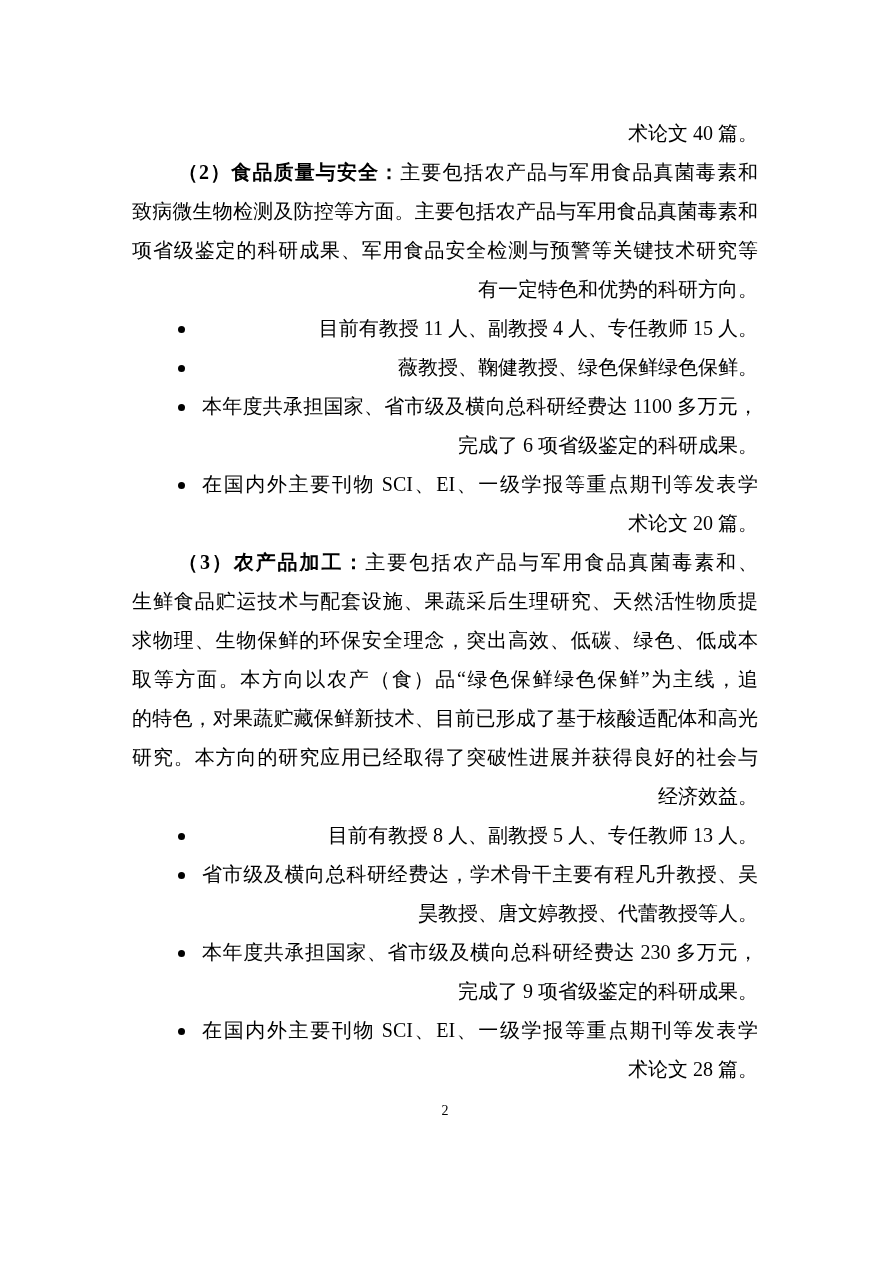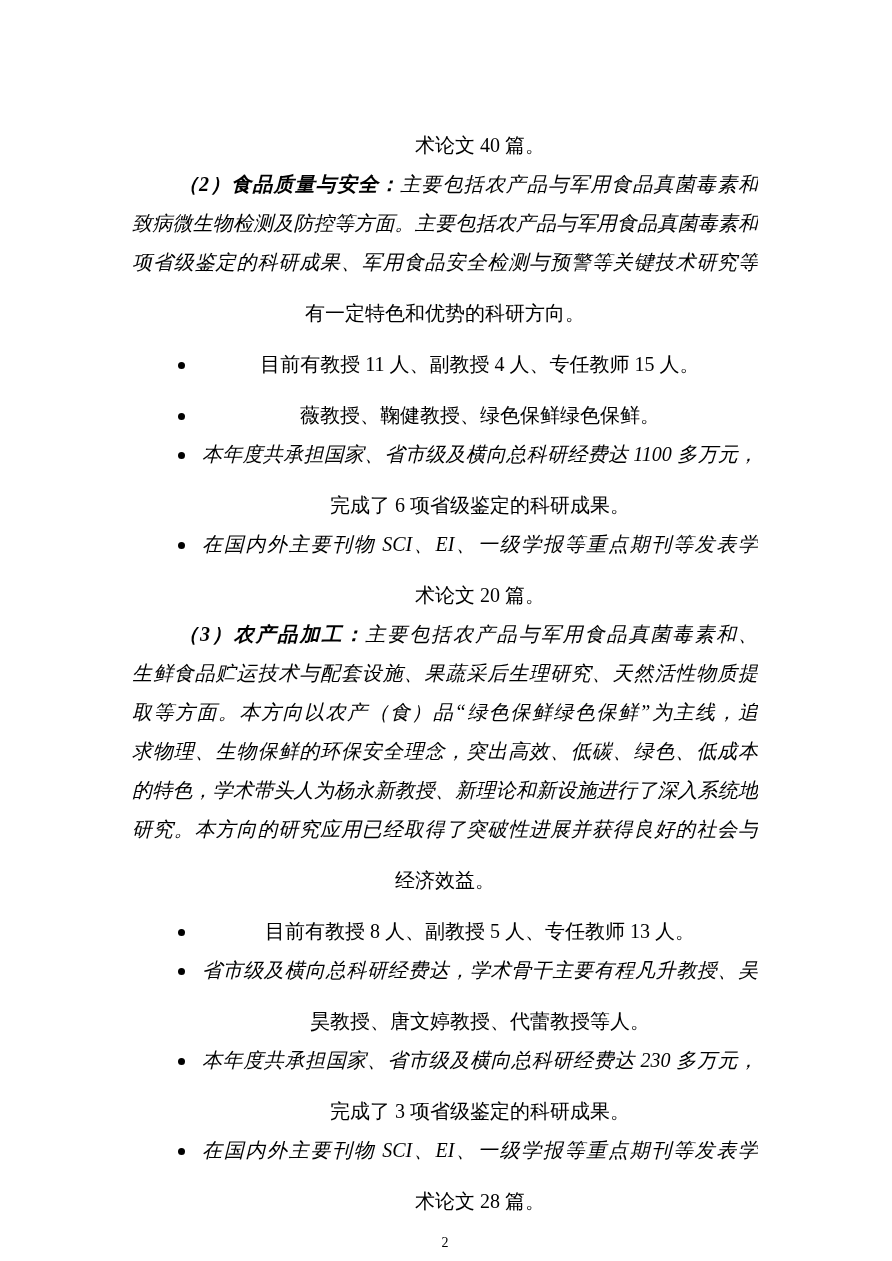--- a/index.html
+++ b/index.html
@@ -22,25 +22,23 @@
   }
   .line {
     height: 39px;
     line-height: 39px;
     overflow: hidden;
   }
   
   .jfull {
     text-align: justify;
     text-align-last: justify;
-    font-style: italic;
   }
   .jend {
-    text-align: center;
-    margin-top: 12px;
+    text-align: right;
   }
   
   .p-first {
     text-indent: 46px;
   }
   
   .cont {
     padding-left: 70px;
   }
   .heading-bold {
@@ -102,41 +100,41 @@
         <div class="line jfull">在国内外主要刊物 SCI、EI、一级学报等重点期刊等发表学</div>
         <div class="line jend">术论文 20 篇。</div>
       </div>
     </div>
 
     <div>
       <div class="line jfull p-first">
         <span class="heading-bold">（3）农产品加工：</span><span>主要包括农产品与军用食品真菌毒素和、</span>
       </div>
       <div class="line jfull">生鲜食品贮运技术与配套设施、果蔬采后生理研究、天然活性物质提</div>
+      <div class="line jfull">求物理、生物保鲜的环保安全理念，突出高效、低碳、绿色、低成本</div>
       <div class="line jfull">取等方面。本方向以农产（食）品“绿色保鲜绿色保鲜”为主线，追</div>
-      <div class="line jfull">求物理、生物保鲜的环保安全理念，突出高效、低碳、绿色、低成本</div>
-      <div class="line jfull">的特色，学术带头人为杨永新教授、新理论和新设施进行了深入系统地</div>
+      <div class="line jfull">的特色，对果蔬贮藏保鲜新技术、目前已形成了基于核酸适配体和高光</div>
       <div class="line jfull">研究。本方向的研究应用已经取得了突破性进展并获得良好的社会与</div>
       <div class="line jend">经济效益。</div>
     </div>
 
     <div>
       <div class="bullet-item">
         <span class="bullet-dot"></span>
         <div class="line jend">目前有教授 8 人、副教授 5 人、专任教师 13 人。</div>
       </div>
       <div class="bullet-item">
         <span class="bullet-dot"></span>
         <div class="line jfull">省市级及横向总科研经费达，学术骨干主要有程凡升教授、吴</div>
         <div class="line jend">昊教授、唐文婷教授、代蕾教授等人。</div>
       </div>
       <div class="bullet-item">
         <span class="bullet-dot"></span>
         <div class="line jfull">本年度共承担国家、省市级及横向总科研经费达 230 多万元，</div>
-        <div class="line jend">完成了 3 项省级鉴定的科研成果。</div>
+        <div class="line jend">完成了 9 项省级鉴定的科研成果。</div>
       </div>
       <div class="bullet-item">
         <span class="bullet-dot"></span>
         <div class="line jfull">在国内外主要刊物 SCI、EI、一级学报等重点期刊等发表学</div>
         <div class="line jend">术论文  28 篇。</div>
       </div>
     </div>
 
     <div class="footer">2</div>
 

